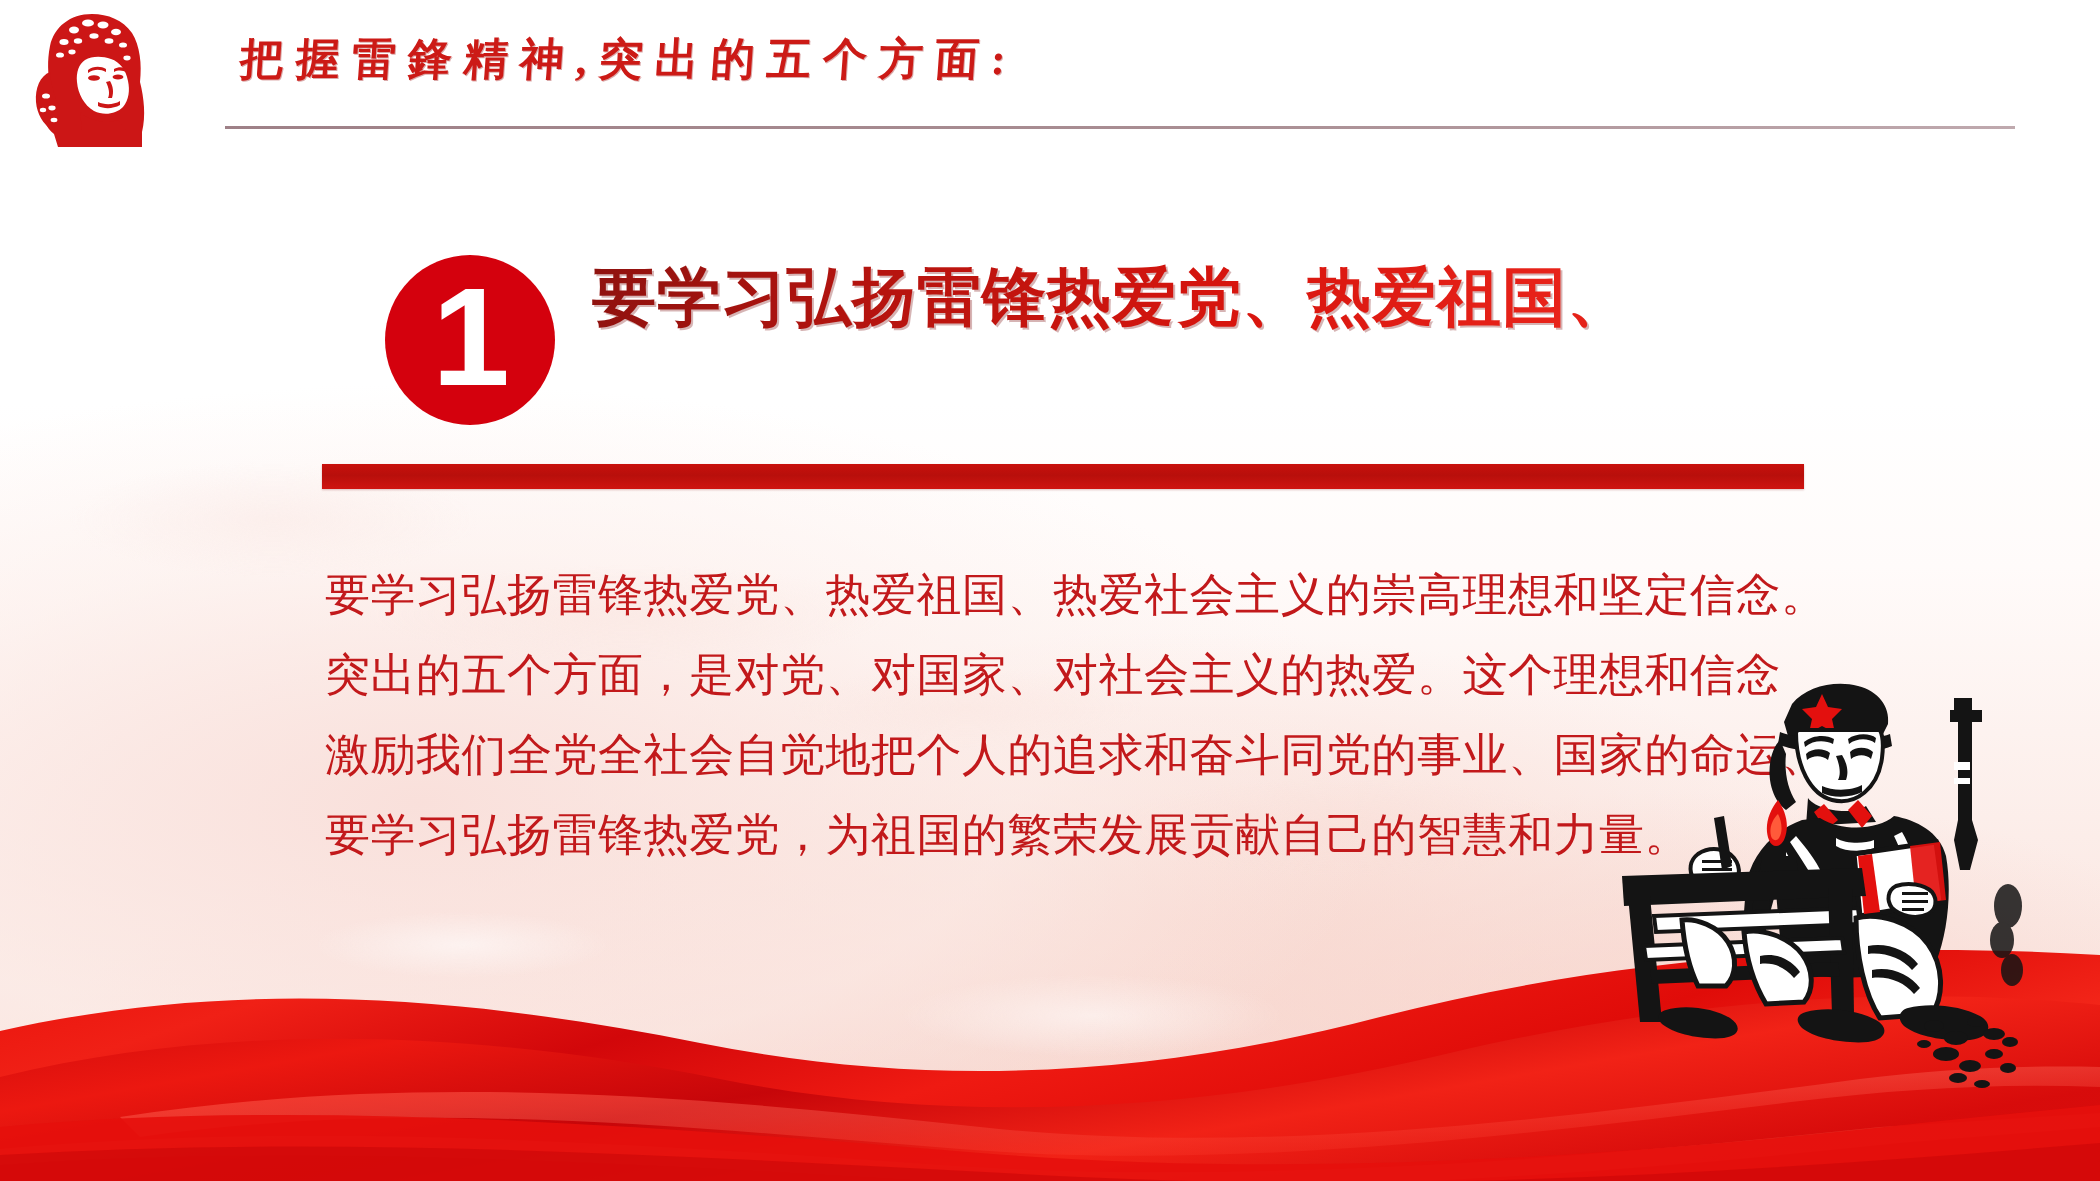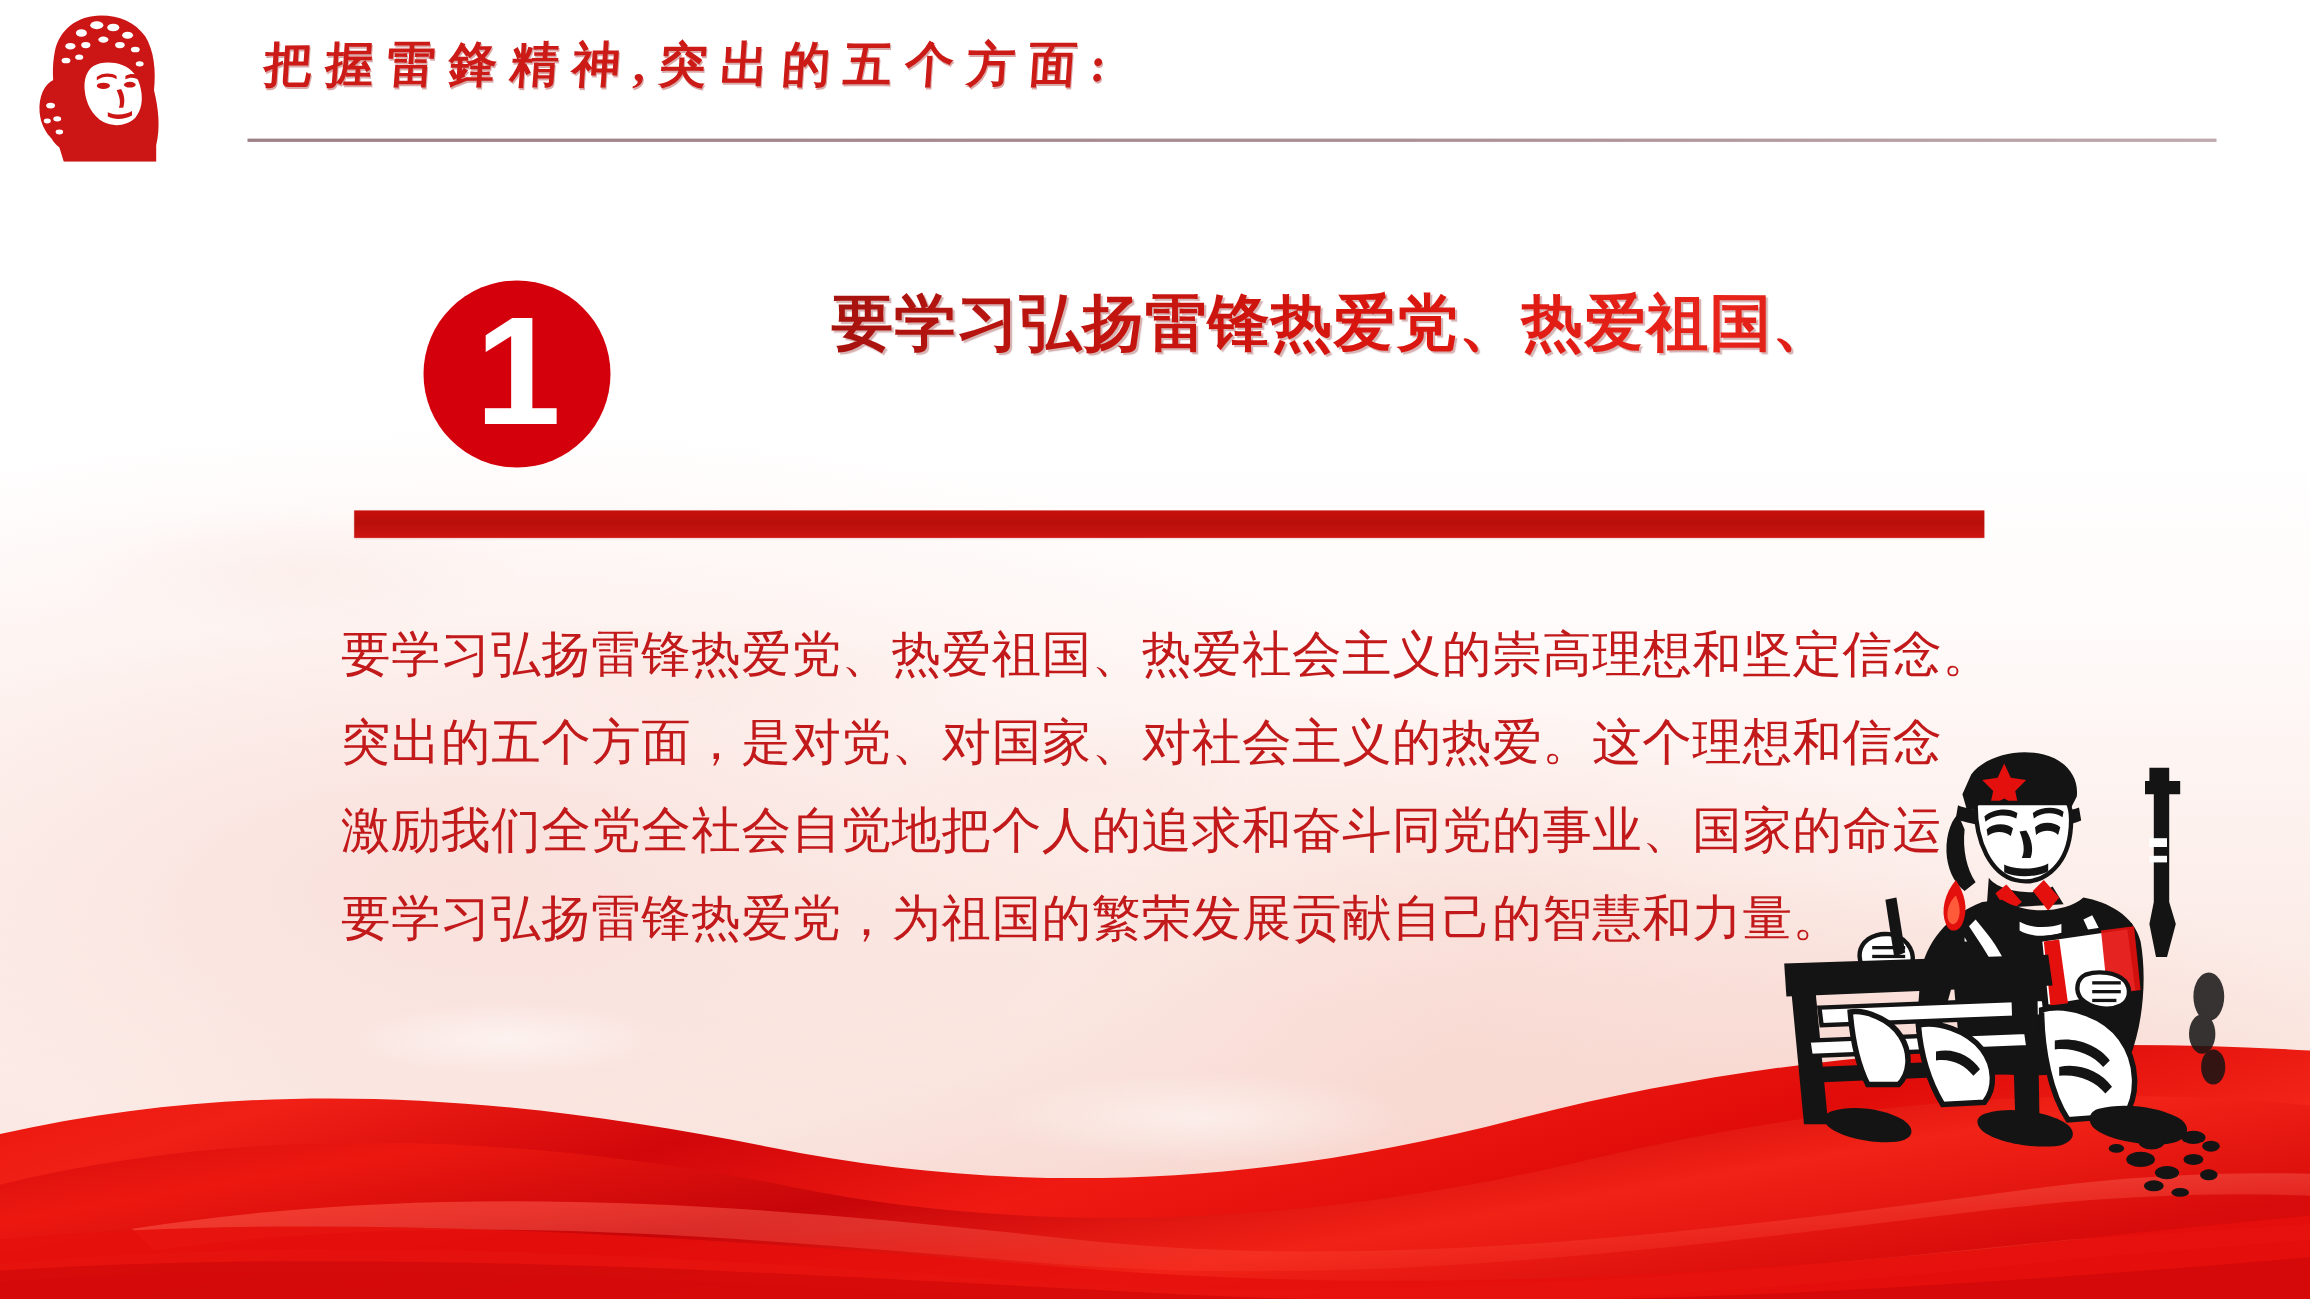--- a/index.html
+++ b/index.html
@@ -84,45 +84,44 @@
     line-height:1;
     margin-top:-6px;
     letter-spacing:-2px;
   }
 
   .main-title {
     position:absolute; left:592px; top:262px;
     width:1240px;
   }
   .main-title .tline {
-    font-family:Liberation Sans, sans-serif;
+    font-family:Liberation Serif, serif;
     font-weight:bold;
-    font-size:56px;
+    font-size:64px;
     line-height:1.14;
     letter-spacing:1px;
     white-space:nowrap;
     background:linear-gradient(100deg,#8f120f 0%,#b4140f 22%,#d8150e 52%,#e8231a 78%,#c41510 100%);
     -webkit-background-clip:text;
     background-clip:text;
     color:transparent;
     -webkit-text-fill-color:transparent;
     filter:drop-shadow(2px 2px 0 rgba(120,8,8,.30));
-    text-align:center;
   }
 
   .title-bar {
     position:absolute; left:322px; top:464px;
     width:1482px; height:25px;
     background:linear-gradient(180deg,#c8100c 0%,#b80f0b 45%,#cf1410 100%);
     box-shadow:0 1px 2px rgba(120,10,10,.25);
   }
 
   
   .body-text {
-    position:absolute; left:310px; top:555px;
+    position:absolute; left:325px; top:555px;
     width:1500px;
   }
   .body-text .bline {
     font-family:"Liberation Sans","DejaVu Sans",sans-serif;
     font-size:45px;
     line-height:1.78;
     color:#c2191b;
     letter-spacing:.5px;
     white-space:nowrap;
   }

